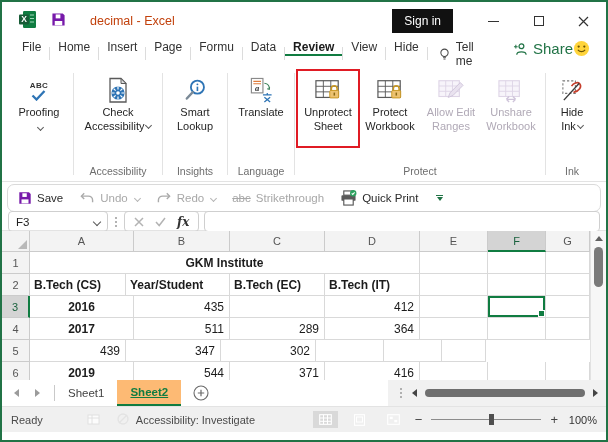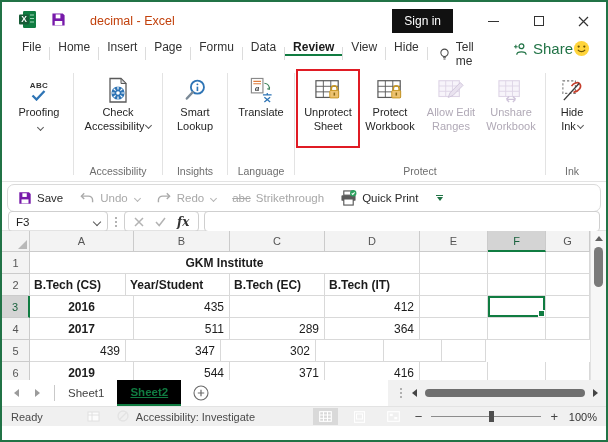--- a/index.html
+++ b/index.html
@@ -82,29 +82,29 @@
   .tri-up{width:0;height:0;border-left:4px solid transparent;border-right:4px solid transparent;border-bottom:5px solid #606060;margin-top:5px;}
   .vthumb{width:9px;height:40px;background:#7a7a7a;border-radius:5px;margin-top:6px;}
 
   
   .stabs{height:26px;display:flex;align-items:stretch;background:#fff;font-size:11.5px;}
   .navarr{display:flex;align-items:center;gap:16px;padding:0 14px 0 12px;}
   .tri-l{width:0;height:0;border-top:4px solid transparent;border-bottom:4px solid transparent;border-right:5px solid #9b9b9b;}
   .tri-r{width:0;height:0;border-top:4px solid transparent;border-bottom:4px solid transparent;border-left:5px solid #9b9b9b;}
   .stabsep{width:1px;background:#c9c9c9;margin:5px 0;}
   .sheettab{padding:0 13px;display:flex;align-items:center;color:#444;box-sizing:border-box;}
-  .sheettab.active{color:#107C41;font-weight:bold;border-bottom:2.5px solid #107C41;background:#000000;text-decoration:underline;}
+  .sheettab.active{color:#107C41;font-weight:bold;border-bottom:2.5px solid #107C41;background:#fdba74;text-decoration:underline;}
   .addsheet{display:flex;align-items:center;padding:0 12px;}
   .hscrollzone{margin-left:auto;display:flex;align-items:center;gap:8px;background:#f1f1f1;padding:0 8px 0 10px;width:218px;box-sizing:border-box;}
   .hthumb{flex:1;height:8px;background:#6f6f6f;border-radius:4px;}
   .tri-l.dark{border-right-color:#444;}
   .tri-r.dark{border-left-color:#444;}
 
   
-  .sbar{height:20px;background:#f0f0f0;border-top:1px solid #e3e3e3;display:flex;align-items:center;font-size:11px;color:#4a4a4a;padding:0 9px;box-sizing:border-box;}
+  .sbar{height:26px;background:#f0f0f0;border-top:1px solid #e3e3e3;display:flex;align-items:center;font-size:11px;color:#4a4a4a;padding:0 9px;box-sizing:border-box;}
   .sb-ready{margin-right:44px;}
   .faint{opacity:.95;display:flex;align-items:center;}
   .sb-acc{margin-left:6px;}
   .sb-right{margin-left:auto;display:flex;align-items:center;gap:9px;}
   .vbtn{width:25px;height:17px;display:flex;align-items:center;justify-content:center;}
   .vbtn.on{background:#d9d9d9;}
   .zsign{font-size:13px;color:#444;line-height:1;}
   .zslider{width:110px;height:1px;background:#8c8c8c;position:relative;}
   .zthumb{position:absolute;left:52%;top:-5px;width:5px;height:11px;background:#4f4f4f;}
   .zval{color:#333;min-width:30px;text-align:right;}

